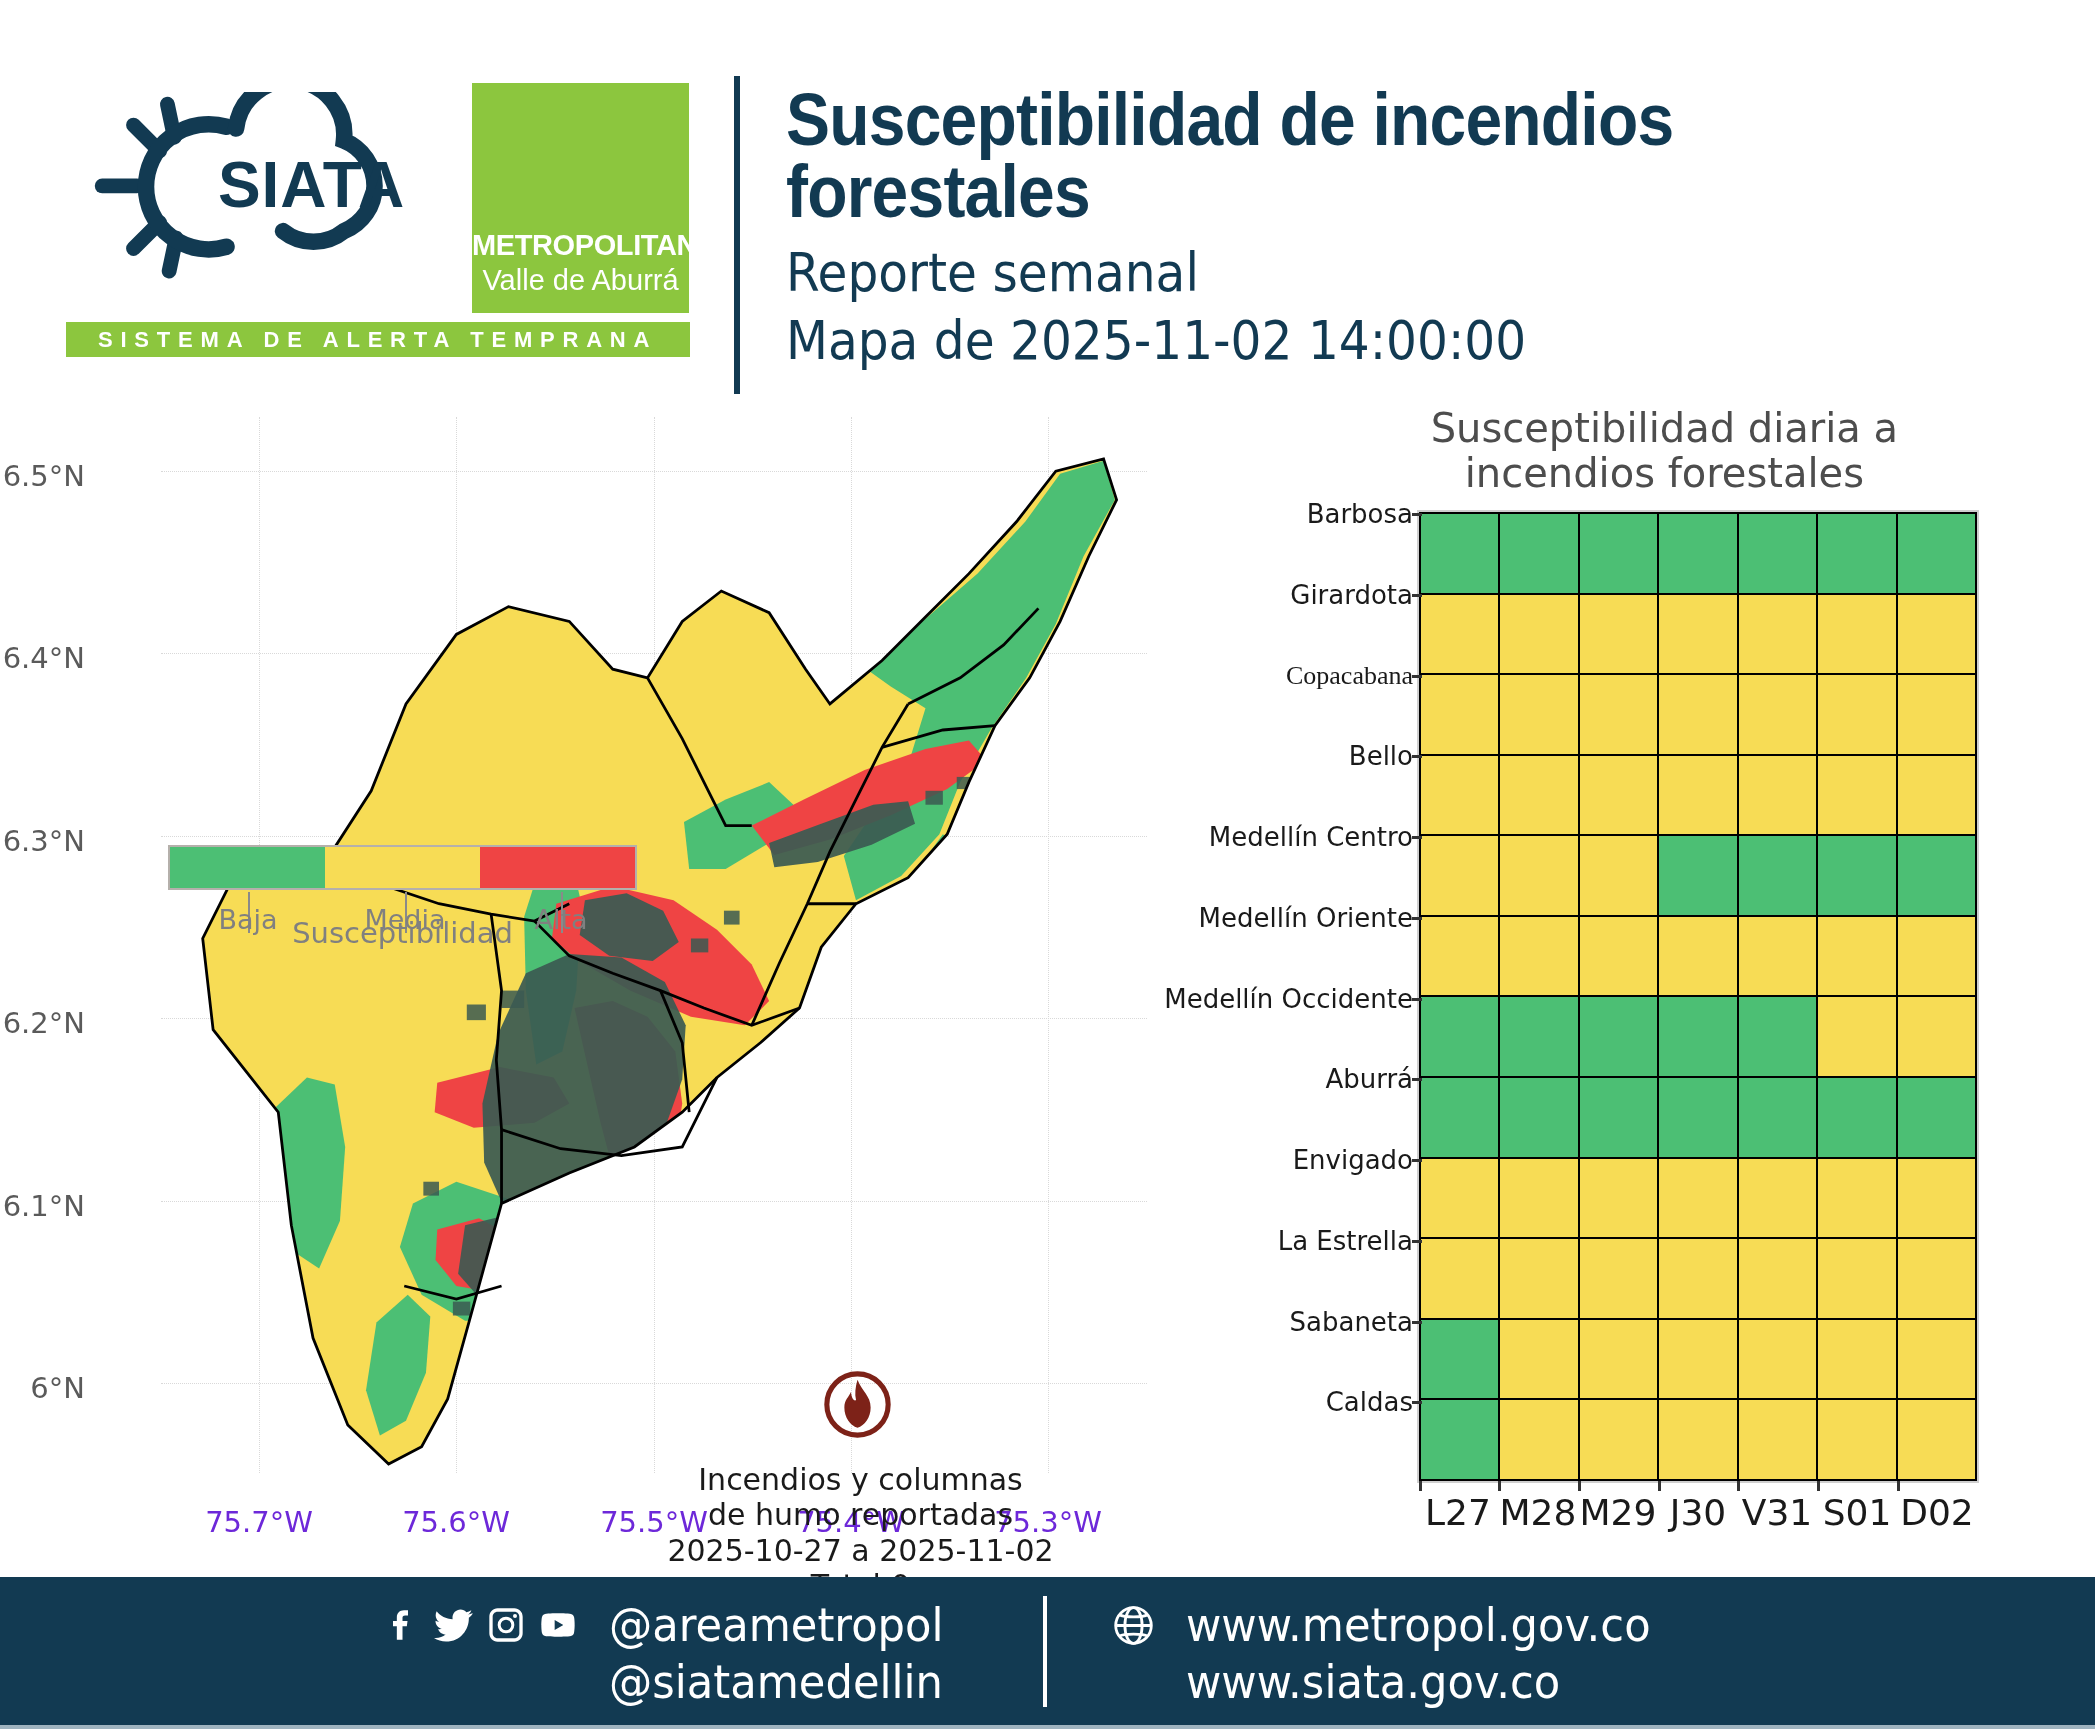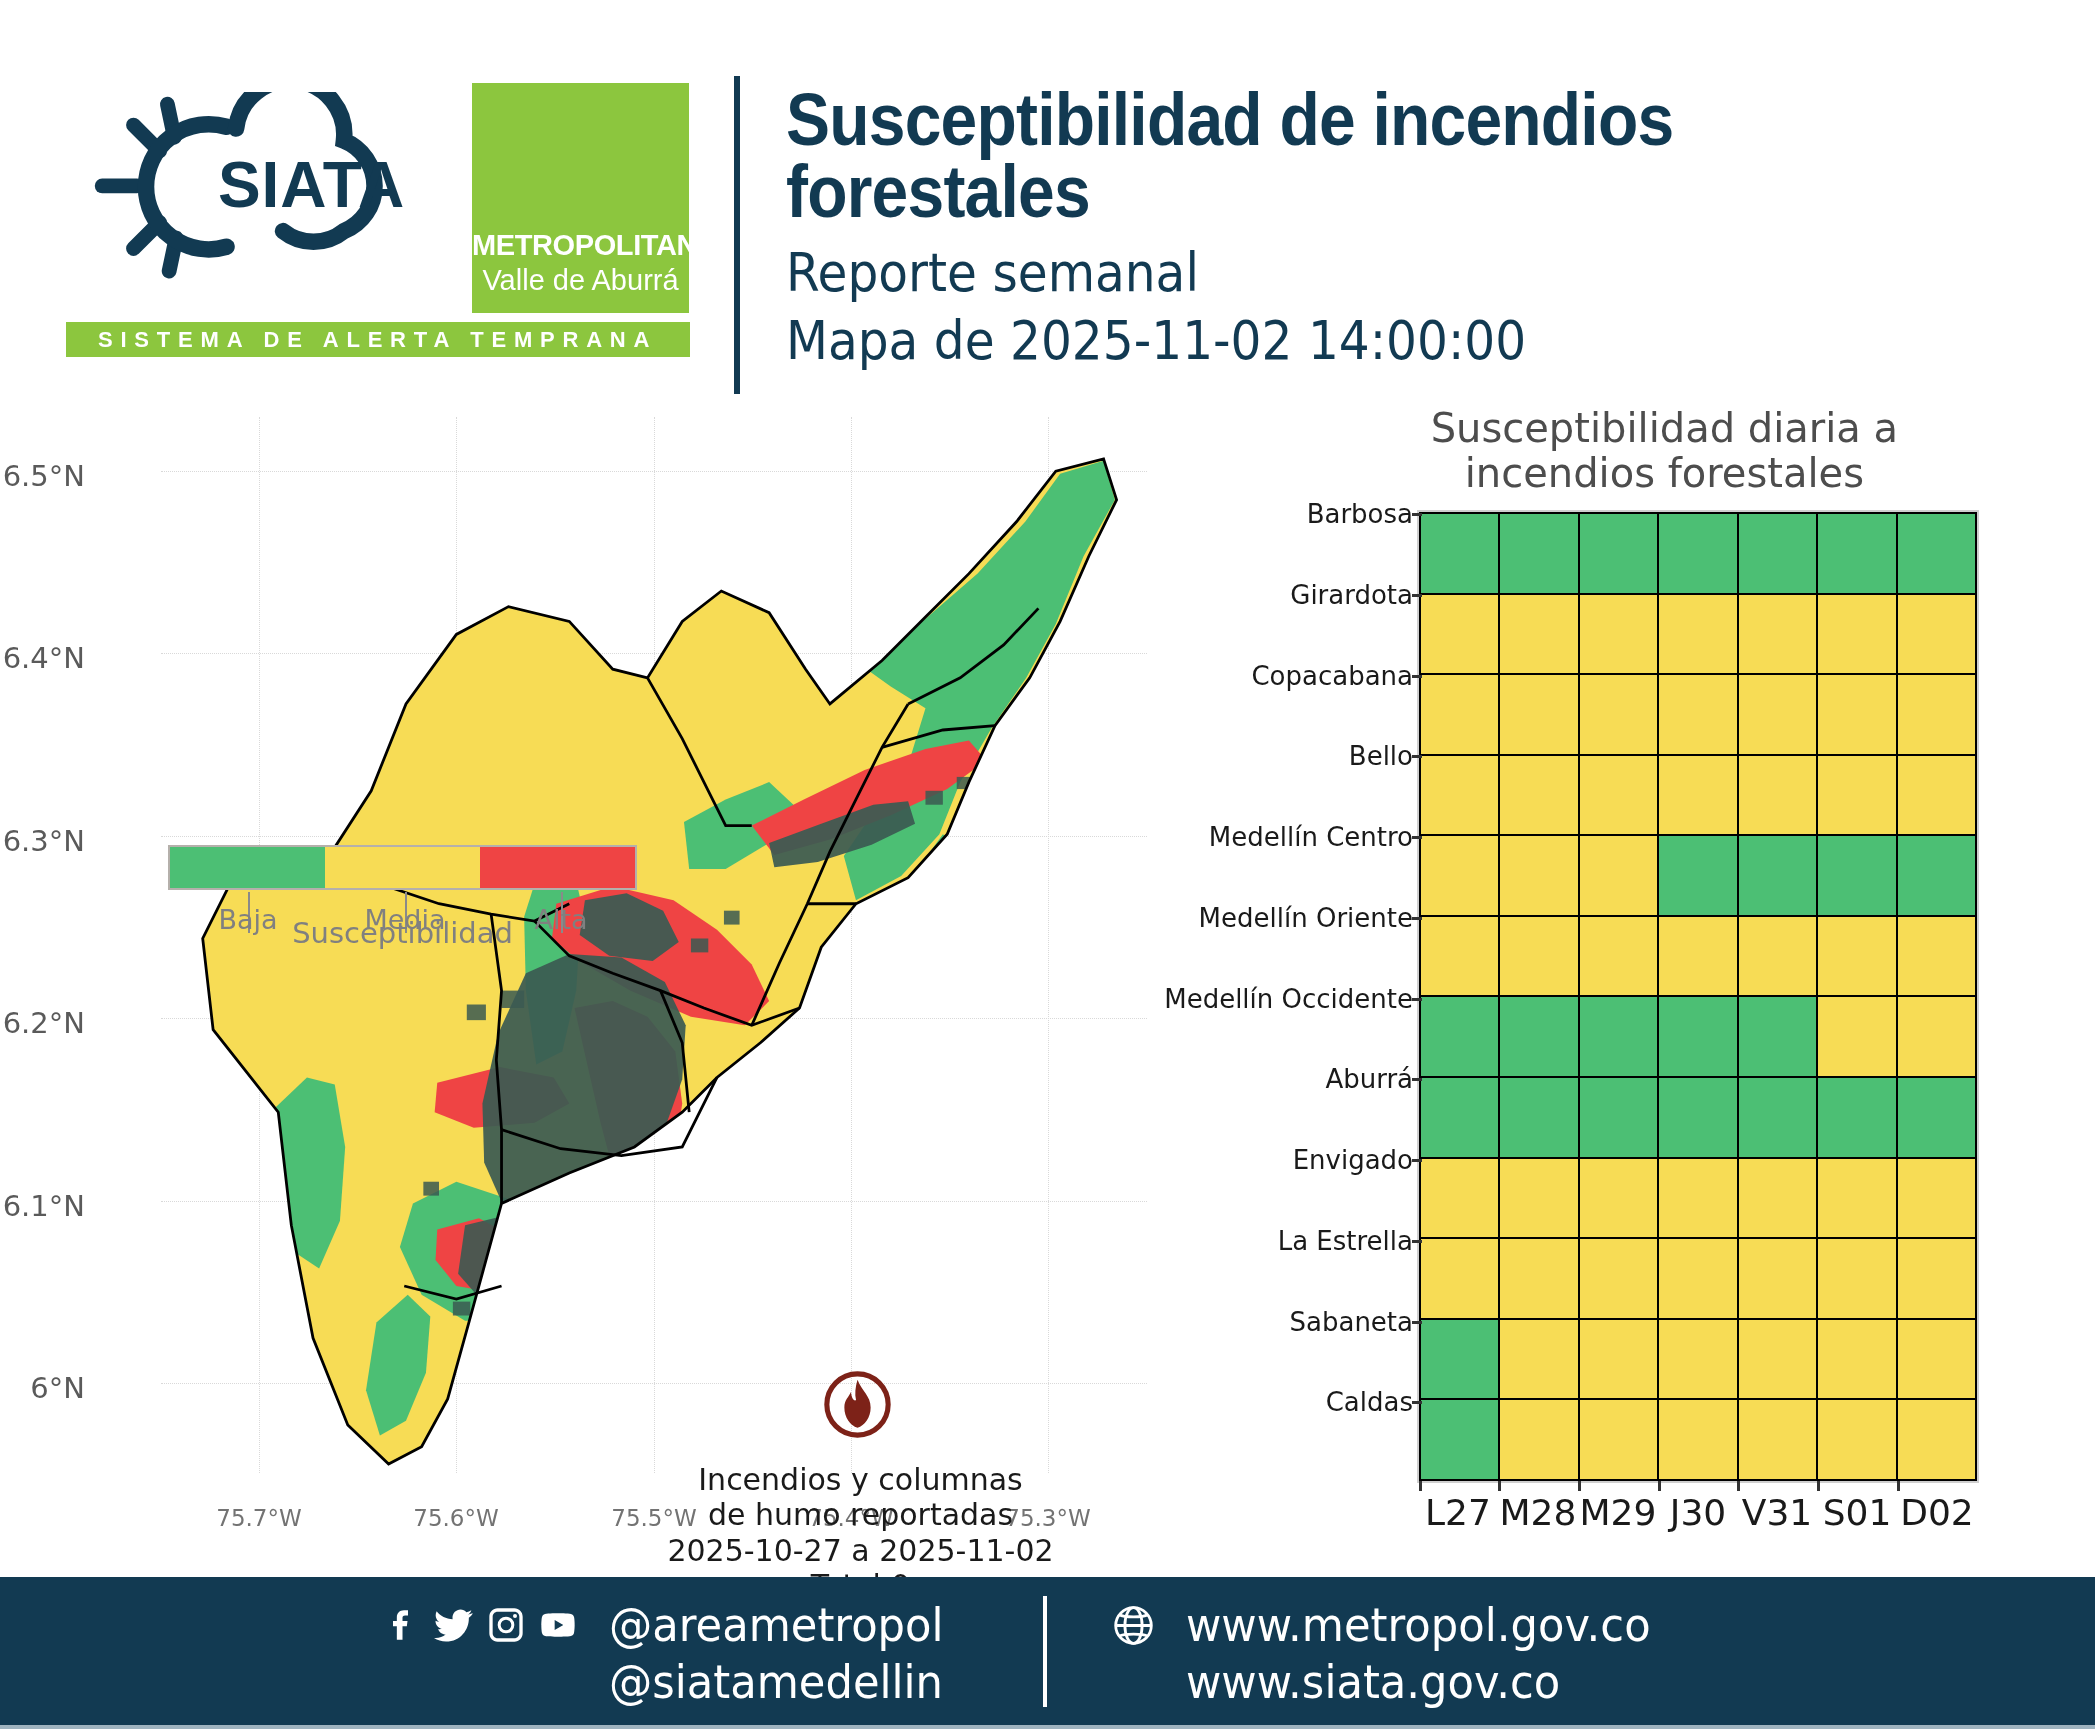--- a/index.html
+++ b/index.html
@@ -47,21 +47,21 @@
 
   
   #map-panel{position:absolute;left:0px;top:395px;width:1217px;height:1182px;background:#fff;}
   #map-axes{position:absolute;left:161px;top:22px;width:986px;height:1056px;background:#fff;}
   .gridline-v{position:absolute;top:0;width:0.9px;height:1056px;
     border-left:1.7px dotted #d9d9d9;}
   .gridline-h{position:absolute;left:0;width:986px;height:0.9px;
     border-top:1.7px dotted #d9d9d9;}
   .ylab{position:absolute;right:1062px;font-size:29px;color:#5a5a5a;white-space:nowrap;
     font-family:"DejaVu Sans",sans-serif;}
-  .xlab{position:absolute;top:1088px;font-size:23px;color:#737373;white-space:nowrap;
+  .xlab{position:absolute;top:1088px;font-size:29px;color:#6d28d9;white-space:nowrap;
     transform:translateX(-50%);font-family:"DejaVu Sans",sans-serif;}
 
   
   #legend{position:absolute;left:168px;top:450px;width:469px;height:45px;border:2.6px solid #b5b0ab;box-sizing:border-box;display:flex;}
   #legend div{height:100%;}
   .lg-tick{position:absolute;top:45px;width:1.7px;height:10.4px;background:#8a8a8a;}
   .lg-text{position:absolute;top:57px;font-size:27px;color:#808080;transform:translateX(-50%);}
   #legend-title{position:absolute;left:168px;top:521px;width:469px;text-align:center;font-size:29px;color:#808080;}
 
   
@@ -469,21 +469,21 @@
           </tr>
         </tbody>
       </table>
   </div>
 
   <div id="ytick-container">
       <div class="ytick-lab" style="top: 119px;">Barbosa</div>
       <div class="ytick-mark" style="top: 118px;"></div>
       <div class="ytick-lab" style="top: 200px;">Girardota</div>
       <div class="ytick-mark" style="top: 199px;"></div>
-      <div class="ytick-lab" style="top: 281px;">Copacabana</div>
+      <div class="ytick-lab" style="top: 281px; font-family: Liberation Serif, serif;">Copacabana</div>
       <div class="ytick-mark" style="top: 280px;"></div>
       <div class="ytick-lab" style="top: 361px;">Bello</div>
       <div class="ytick-mark" style="top: 360px;"></div>
       <div class="ytick-lab" style="top: 442px;">Medellín Centro</div>
       <div class="ytick-mark" style="top: 441px;"></div>
       <div class="ytick-lab" style="top: 523px;">Medellín Oriente</div>
       <div class="ytick-mark" style="top: 522px;"></div>
       <div class="ytick-lab" style="top: 604px;">Medellín Occidente</div>
       <div class="ytick-mark" style="top: 603px;"></div>
       <div class="ytick-lab" style="top: 684px;">Aburrá</div>

